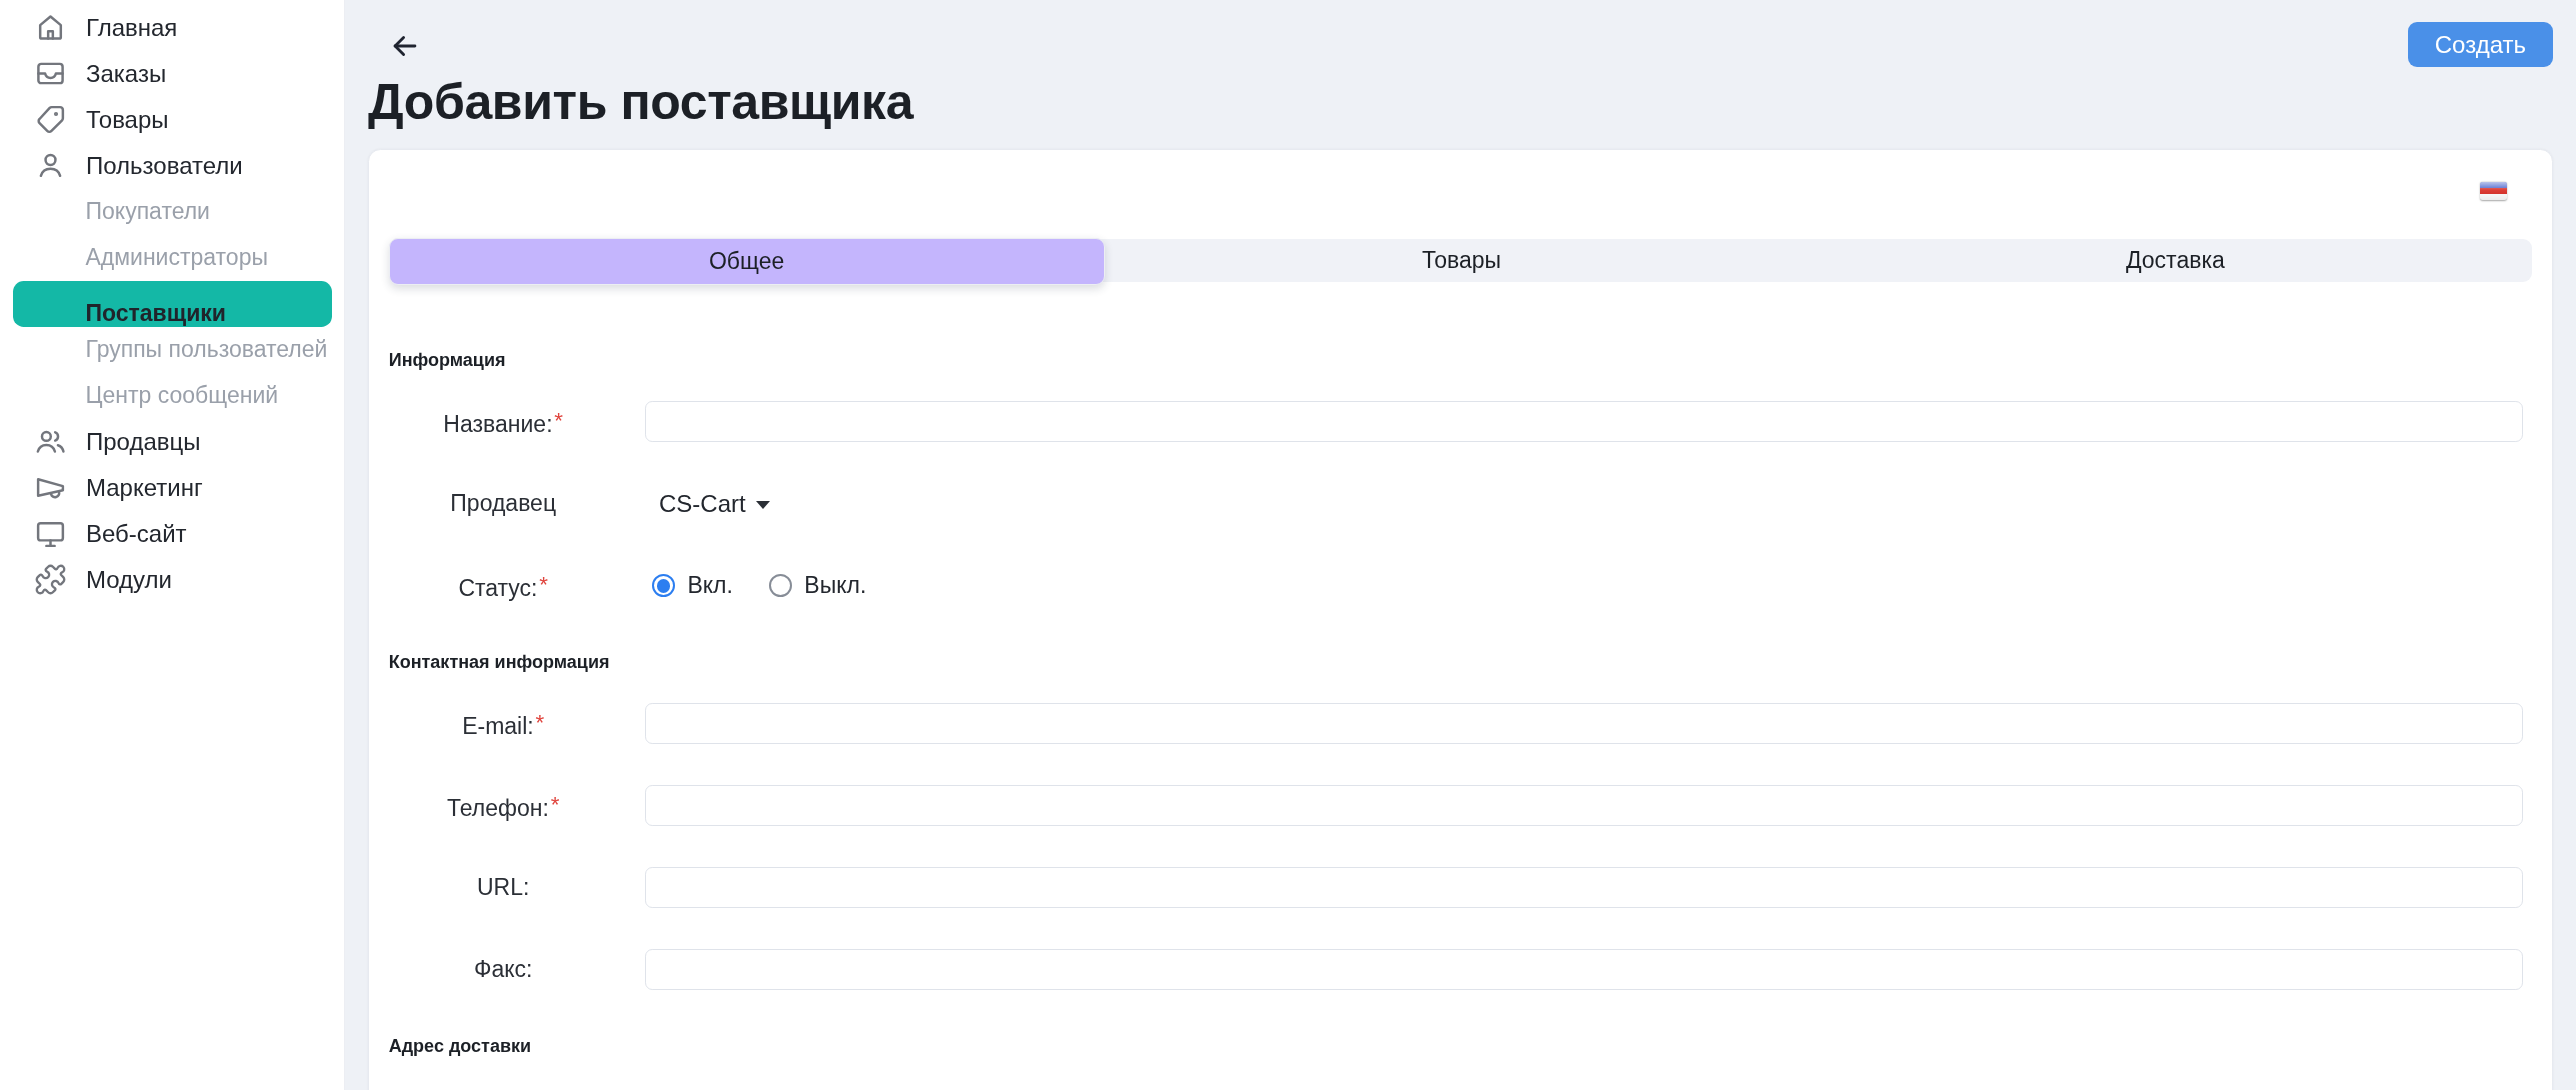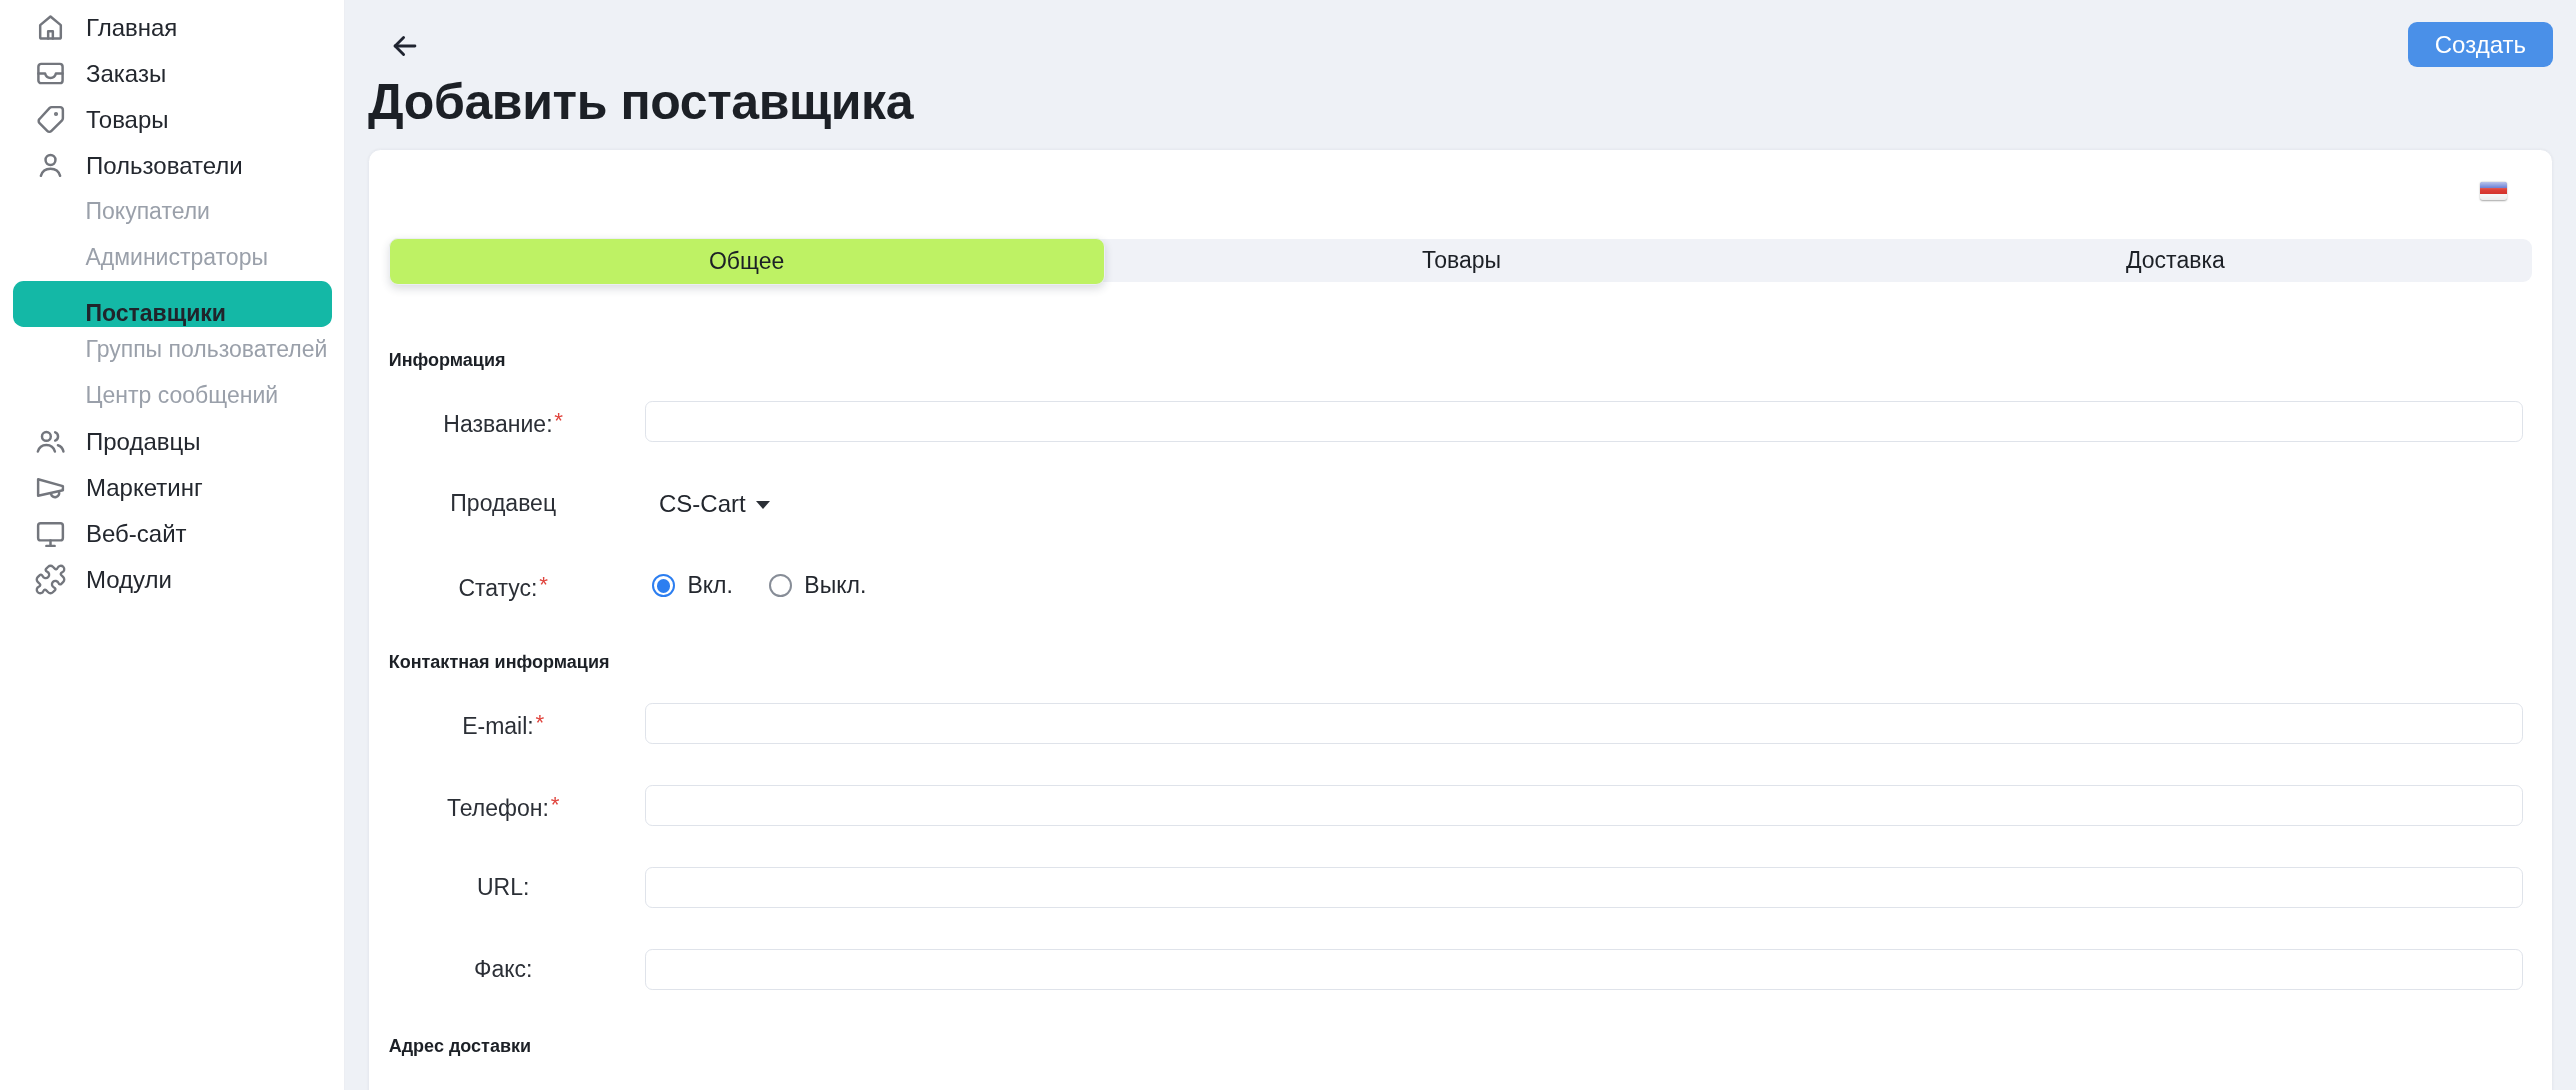--- a/index.html
+++ b/index.html
@@ -70,21 +70,21 @@
     content: ""; position: absolute; inset: 0;
     background: linear-gradient(180deg, rgba(255,255,255,0.65), rgba(255,255,255,0.1) 45%, rgba(0,0,0,0.08));
   }
 
   .tabs { margin-top: 39px; display: flex; background: #f0f2f7; border-radius: 9px; height: 43px; }
   .tab {
     flex: 1 1 0; display: flex; align-items: center; justify-content: center;
     font-size: 23px; color: #1c2026; cursor: pointer; border-radius: 9px;
   }
   .tab.active {
-    background: #bef264; margin: -1.8px 0; height: 47px;
+    background: #c4b5fd; margin: -1.8px 0; height: 47px;
     border: 0.9px solid #eceef3; box-shadow: 0 3.6px 9px rgba(40,50,70,0.16);
   }
 
   .section-heading { margin: 1.8px 0 25px 0; font-size: 18px; line-height: 31px; font-weight: 700; color: #1c2026; }
   .section-heading.first { margin-top: 63px; }
 
   .form-row { display: flex; align-items: center; min-height: 41px; margin-bottom: 41px; }
   .row-label { flex: 0 0 229px; text-align: center; font-size: 23px; color: #2b2f36; line-height: 29px; }
   .req { color: #e0453e; font-size: 22.4px; vertical-align: 3.6px; margin-left: 1.8px; }
   .row-control { flex: 1 1 auto; margin-left: 27px; margin-right: 9px; display: flex; align-items: center; }

